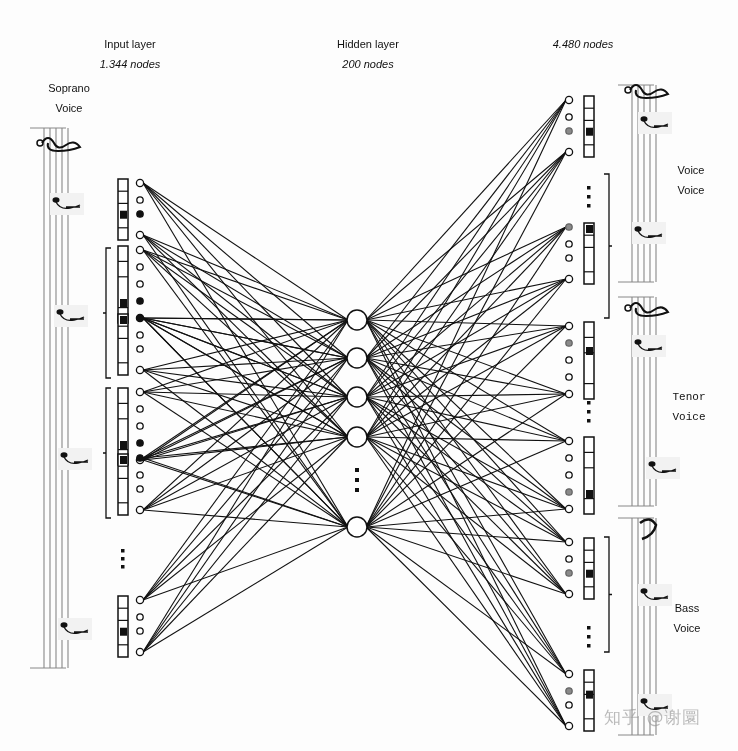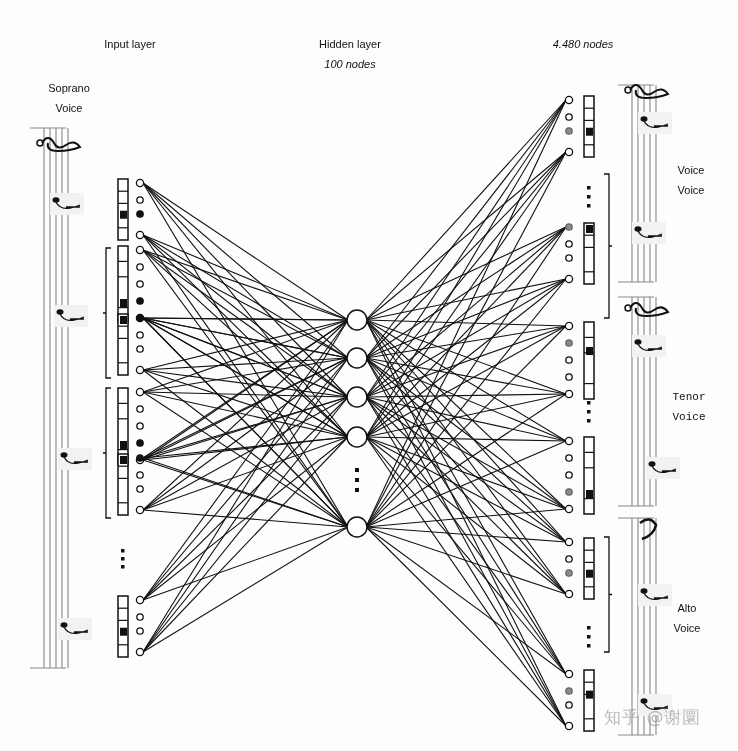--- a/index.html
+++ b/index.html
@@ -351,39 +351,40 @@
       <rect x="587" y="410" width="3.5" height="3.5" fill="#111111"></rect>
       <rect x="587" y="419" width="3.5" height="3.5" fill="#111111"></rect>
       <rect x="587" y="626" width="3.5" height="3.5" fill="#111111"></rect>
       <rect x="587" y="635" width="3.5" height="3.5" fill="#111111"></rect>
       <rect x="587" y="644" width="3.5" height="3.5" fill="#111111"></rect>
     </g>
 </svg>
 
 <div class="lbl" style="left:60px;top:34px;width:140px;">
   <div>Input layer</div>
-</div>
-<div class="lbl" style="left:280px;top:34px;width:140px;">
+  <div class="sub">1.344 nodes</div>
+</div>
+<div class="lbl" style="left:298px;top:34px;width:140px;">
   <div>Hidden layer</div>
-  <div class="sub">100 nodes</div>
+  <div class="sub">200 nodes</div>
 </div>
 <div class="lbl" style="left:513px;top:34px;width:140px;">
   <div class="sub">4.480 nodes</div>
 </div>
 
 <div class="lbl" style="left:29px;top:78px;width:80px;">
   <div>Soprano</div>
   <div>Voice</div>
 </div>
 <div class="lbl" style="left:656px;top:160px;width:70px;">
   <div>Voice</div>
   <div>Voice</div>
 </div>
 <div class="lbl" style="left:652px;top:387px;width:74px;font-family:Liberation Mono, monospace;">
   <div>Tenor</div>
   <div>Voice</div>
 </div>
 <div class="lbl" style="left:650px;top:598px;width:74px;">
-  <div>Alto</div>
+  <div>Bass</div>
   <div>Voice</div>
 </div>
 
 <div class="watermark">知乎 @谢圜</div>
 
 </body></html>

